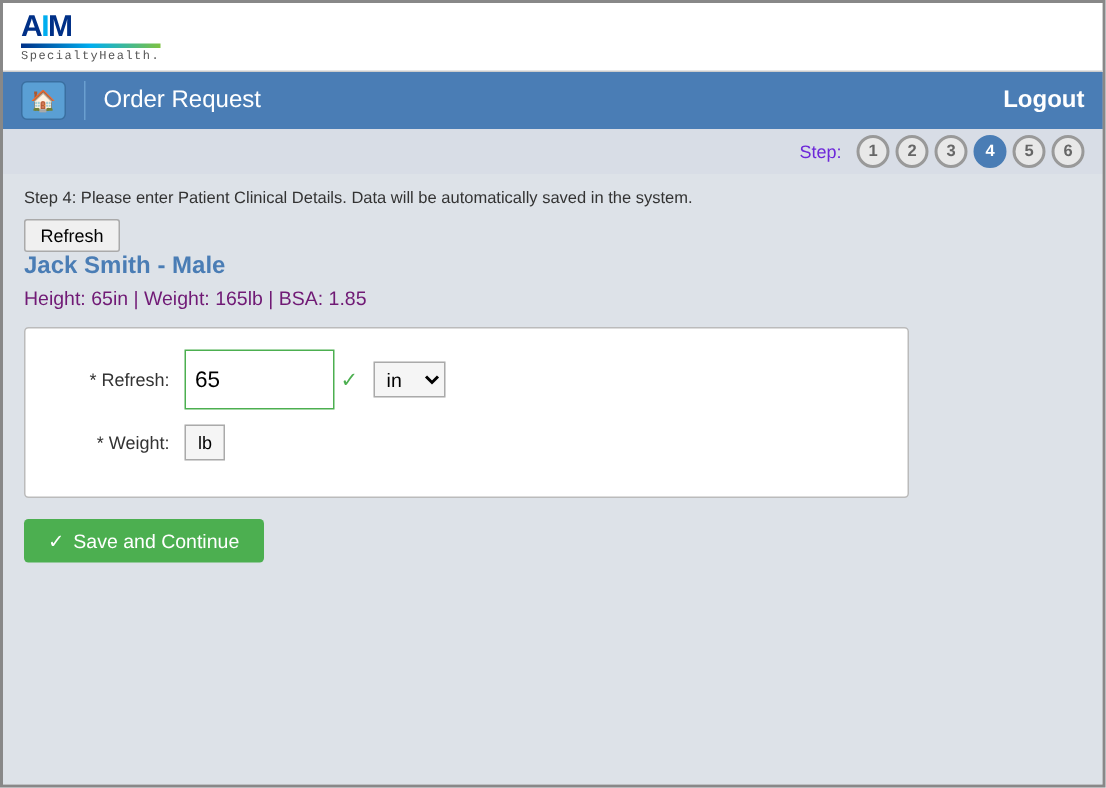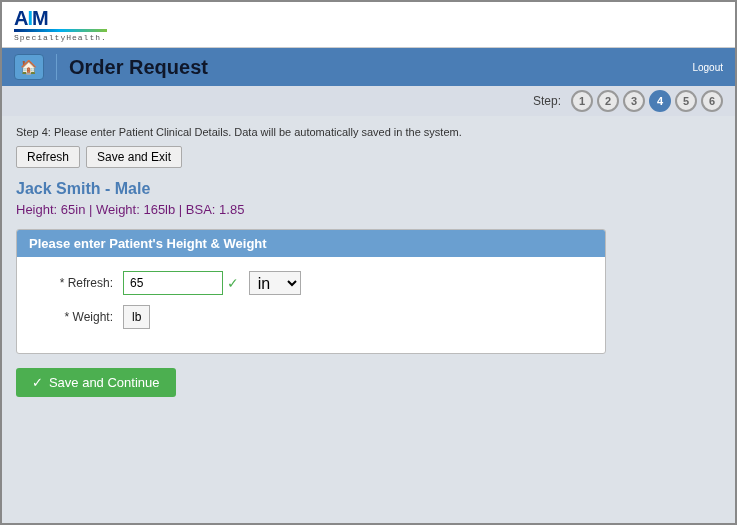--- a/index.html
+++ b/index.html
@@ -70,45 +70,45 @@
       width: 30px;
       height: 26px;
       display: flex;
       align-items: center;
       justify-content: center;
       color: white;
       font-size: 14px;
       cursor: pointer;
     }
     .nav-title {
-      color: #0f172a;
-      font-size: 20px;
-      font-weight: bold;
+      color: #ffffff;
+      font-size: 16px;
+      font-weight: normal;
     }
     .logout-btn {
       background: transparent;
       border: none;
       color: white;
-      font-size: 10px;
+      font-size: 16px;
       cursor: pointer;
-      font-weight: normal;
+      font-weight: bold;
     }
     
     .steps-bar {
       background: #d8dde6;
       display: flex;
       align-items: center;
       justify-content: flex-end;
       padding: 4px 12px;
       height: 30px;
       gap: 4px;
     }
     .steps-label {
       font-size: 12px;
-      color: #404040;
+      color: #6d28d9;
       margin-right: 6px;
     }
     .step-circle {
       width: 22px;
       height: 22px;
       border-radius: 50%;
       border: 2px solid #999;
       display: flex;
       align-items: center;
       justify-content: center;
@@ -129,21 +129,21 @@
       padding: 10px 14px;
     }
     .step-description {
       font-size: 11px;
       color: #333;
       margin-bottom: 8px;
     }
     .action-buttons {
       display: flex;
       gap: 6px;
-      margin-bottom: 12px;
+      margin-bottom: 1px;
     }
     .btn-small {
       padding: 3px 10px;
       font-size: 12px;
       border: 1px solid #aaa;
       background: #f0f0f0;
       cursor: pointer;
       border-radius: 2px;
     }
     
@@ -184,36 +184,36 @@
     }
     .form-label {
       font-size: 12px;
       color: #333;
       width: 80px;
       text-align: right;
     }
     .form-input {
       border: 1px solid #aaa;
       padding: 3px 6px;
-      font-size: 12px;
+      font-size: 15px;
       width: 100px;
-      height: 24px;
+      height: 40px;
     }
     .form-input.valid {
       border-color: #4caf50;
     }
     .check-icon {
       color: #4caf50;
       font-size: 14px;
       margin-left: 4px;
     }
     .unit-select {
       border: 1px solid #aaa;
       padding: 2px 4px;
-      font-size: 16px;
+      font-size: 13px;
       height: 24px;
       background: #f5f5f5;
     }
     .unit-static {
       border: 1px solid #aaa;
       padding: 2px 8px;
       font-size: 12px;
       height: 24px;
       background: #f5f5f5;
       display: flex;
@@ -291,28 +291,26 @@
     <div class="step-circle active">4</div>
     <div class="step-circle">5</div>
     <div class="step-circle">6</div>
   </div>
 
   <div class="content">
     <div class="step-description">Step 4: Please enter Patient Clinical Details. Data will be automatically saved in the system.</div>
 
     <div class="action-buttons">
       <button class="btn-small">Refresh</button>
-      <button class="btn-small">Save and Exit</button>
     </div>
 
     <div class="patient-name">Jack Smith - Male</div>
     <div class="patient-stats">Height: 65in  |  Weight: 165lb  |  BSA: 1.85</div>
 
     <div class="form-card">
-      <div class="form-card-header">Please enter Patient's Height &amp; Weight</div>
       <div class="form-card-body">
 
         <div class="form-row">
           <label class="form-label">* Refresh:</label>
           <div style="position:relative; display:flex; align-items:center;">
             <input type="text" class="form-input valid" value="65" style="">
             <span class="check-icon">✓</span>
           </div>
           <select class="unit-select">
             <option>in</option>

